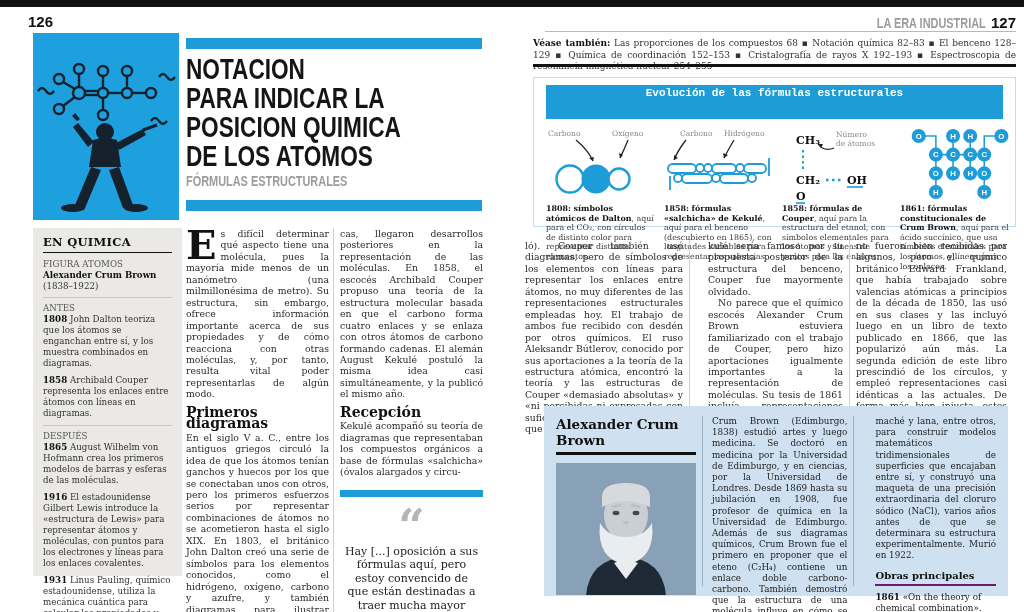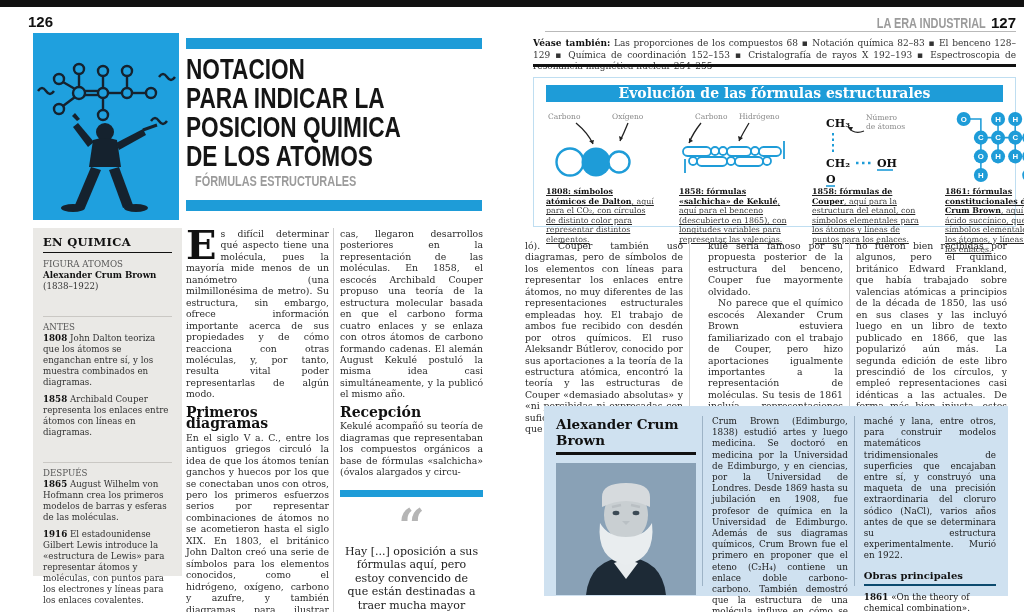--- a/index.html
+++ b/index.html
@@ -20,21 +20,21 @@
   
   .blue-bar { background:#1e9cd8; }
   .big-title { font-family:"Liberation Sans", sans-serif; font-weight:bold; font-size:29px;
     line-height:29px; color:#151515; letter-spacing:0; }
   .subtitle { font-family:"Liberation Sans", sans-serif; font-weight:bold; font-size:14px; color:#9b9b9b; }
 
   
   .context { background:#eae9e6; padding:9px 10px; font-size:8.7px; line-height:11px; color:#333; }
   .context h2 { font-size:11.5px; letter-spacing:.3px; color:#111;
     border-bottom:1.5px solid #111; padding-bottom:4px; margin-bottom:6px; }
-  .ctx-sec { border-top:1px solid #cac8c4; margin-top:24px; padding-top:5px; }
+  .ctx-sec { border-top:1px solid #cac8c4; margin-top:5px; padding-top:5px; }
   .ctx-sec.first { border-top:none; margin-top:0; padding-top:0; }
   .ctx-label { color:#555; }
   .ctx-entry { margin-bottom:6px; }
   .ctx-entry b, .ctx-name { color:#111; }
 
   
   .bodytext { font-size:9.3px; line-height:11.45px; text-align:justify; color:#2a2a2a; }
   .bodytext p { margin:0; }
   .bodytext .indent { text-indent:10px; }
   .colhead { font-size:14px; font-weight:bold; color:#111; margin:7px 0 2px 0; }
@@ -50,37 +50,37 @@
   .qtext { font-size:11px; line-height:13.5px; color:#222; margin:6px 4px 2px 4px; text-align:center; }
 
   
   .seealso { font-size:9px; line-height:11.5px; color:#333; text-align:justify; }
   .seealso b { color:#111; }
   .thick-rule { background:#111; height:3px; }
   .thin-rule { background:#b9b9b9; height:1px; }
 
   
   .evo { border:1px solid #bfdef1; background:#fff; }
-  .evo-title { background:#1e9cd8; color:#fff; font-weight:bold; font-size:14px;
-    text-align:center; line-height:17px; height:17px; }
-  .evo-row { display:flex; gap:24px; padding:5px 12px 0 12px;text-decoration:underline; }
+  .evo-title { background:#1e9cd8; color:#fff; font-weight:bold; font-size:11px;
+    text-align:center; line-height:17px; height:34px;font-family:Liberation Mono, monospace; }
+  .evo-row { display:flex; gap:9px; padding:5px 12px 0 12px; }
   .evo-cell { width:109px; }
   .evo-fig { height:80px; position:relative; }
   .evo-cap { font-size:7.9px; line-height:9.6px; color:#3a3a3a; text-align:left; }
   .evo-cap b { color:#111; }
   .diag-label { font-size:7.5px; fill:#8a8a8a; font-family:"DejaVu Serif", serif; }
 
   
   .bio { background:#cfe1f0; padding:10px 12px; }
   .bio-name { font-size:13.5px; font-weight:bold; color:#111;
     border-bottom:3px solid #111; padding-bottom:4px; }
   .bio-text { font-size:8.8px; line-height:11.2px; text-align:justify; color:#222; }
   .bio-col-rule { border-left:1px solid #9db3c6; }
   .works-head { font-size:10px; font-weight:bold; color:#111;
-    border-bottom:2px solid #0c4a6e; padding-bottom:3px; margin:8px 0 6px 0; }
+    border-bottom:2px solid #701a75; padding-bottom:3px; margin:8px 0 6px 0; }
   .work { font-size:8.8px; line-height:11.2px; color:#222; }
   .work b { color:#111; }
 </style>
 </head>
 <body>
 
 <div id="spread">
 
   <div class="abs top-band"></div>
 
@@ -129,21 +129,21 @@
     </svg>
   </div>
 
   <div class="abs blue-bar" style="left:186px; top:38px; width:296px; height:11px;"></div>
   <div class="abs big-title" style="left:186px; top:55px; width:310px;">
     <div><span class="cond">NOTACION</span></div>
     <div><span class="cond">PARA INDICAR LA</span></div>
     <div><span class="cond">POSICION QUIMICA</span></div>
     <div><span class="cond">DE LOS ATOMOS</span></div>
   </div>
-  <div class="abs subtitle" style="left:195px; top:173px;">
+  <div class="abs subtitle" style="left:186px; top:173px;">
     <span class="cond">FÓRMULAS ESTRUCTURALES</span>
   </div>
   <div class="abs blue-bar" style="left:186px; top:200px; width:296px; height:11px;"></div>
 
   <div class="abs context" style="left:33px; top:228px; width:149px; height:348px;">
     <h2>EN QUIMICA</h2>
     <div class="ctx-sec first">
       <div class="ctx-label">FIGURA ATOMOS</div>
       <div class="ctx-name" style="font-weight:bold;">Alexander Crum Brown</div>
       <div>(1838–1922)</div>
@@ -350,21 +350,21 @@
         <path d="M44 60 Q40 96 70 102 Q100 96 96 60 Q88 74 70 74 Q52 74 44 60 Z" fill="#e9edef"></path>
         <path d="M46 34 Q46 20 70 20 Q94 20 94 34 L94 44 Q82 38 70 38 Q58 38 46 44 Z" fill="#d6dadd"></path>
         <ellipse cx="60" cy="50" rx="3.4" ry="2.2" fill="#3c4a55"></ellipse>
         <ellipse cx="80" cy="50" rx="3.4" ry="2.2" fill="#3c4a55"></ellipse>
         <path d="M56 44 L65 42" stroke="#b9bfc3" stroke-width="2.5"></path>
         <path d="M75 42 L84 44" stroke="#b9bfc3" stroke-width="2.5"></path>
         <path d="M66 58 L74 58 L70 62 Z" fill="#b9c0c4"></path>
       </svg>
     </div>
     <div class="bio-text bio-col-rule" style="width:156px; padding-left:9px; margin-left:6px;">Crum Brown (Edimburgo, 1838) estudió artes y luego medicina. Se doctoró en medicina por la Universidad de Edimburgo, y en ciencias, por la Universidad de Londres. Desde 1869 hasta su jubilación en 1908, fue profesor de química en la Universidad de Edimburgo. Además de sus diagramas químicos, Crum Brown fue el primero en proponer que el eteno (C₂H₄) contiene un enlace doble carbono-carbono. También demostró que la estructura de una molécula influye en cómo se comporta en el cuerpo. Empleó materiales como cuero, papel</div>
-    <div class="bio-col-rule" style="width:152px; padding-left:9px; margin-left:6px;">
+    <div class="bio-col-rule" style="width:152px; padding-left:21px; margin-left:6px;">
       <div class="bio-text">maché y lana, entre otros, para construir modelos matemáticos tridimensionales de superficies que encajaban entre sí, y construyó una maqueta de una precisión extraordinaria del cloruro sódico (NaCl), varios años antes de que se determinara su estructura experimentalmente. Murió en 1922.</div>
       <div class="works-head">Obras principales</div>
       <div class="work"><b>1861</b> <span>«On the theory of chemical combination».</span></div>
 
     </div>
   </div>
 
 </div>
 
 </body></html>

